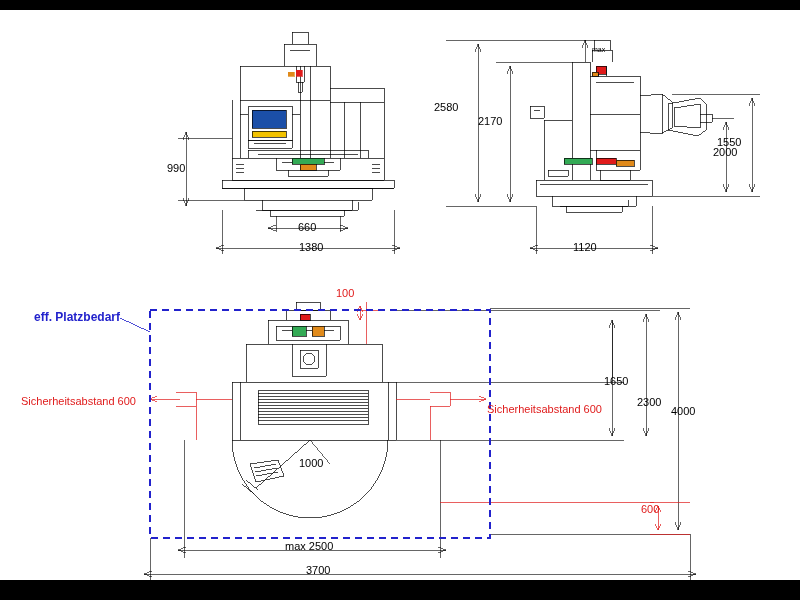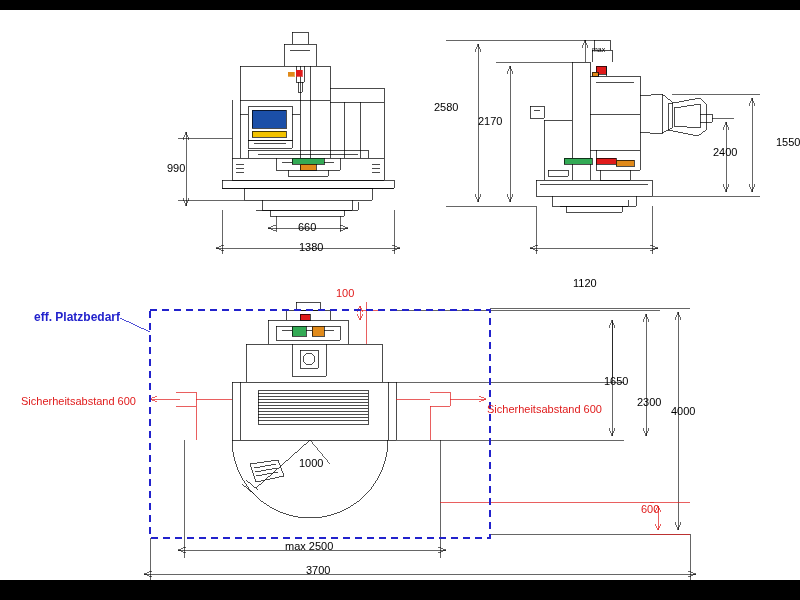--- a/index.html
+++ b/index.html
@@ -322,23 +322,23 @@
 
       </g>
     </svg>
 
     <div class="lbl" style="left:299px; top:232px;">1380</div>
     <div class="lbl" style="left:298px; top:212px;text-align:center;">660</div>
     <div class="lbl" style="left:167px; top:153px;">990</div>
 
     <div class="lbl" style="left:434px; top:92px;">2580</div>
     <div class="lbl" style="left:478px; top:106px;">2170</div>
-    <div class="lbl" style="left:776px; top:127px;">1550</div>
-    <div class="lbl" style="left:713px; top:137px;">2400</div>
-    <div class="lbl" style="left:573px; top:232px;margin-top:36px;">1120</div>
+    <div class="lbl" style="left:717px; top:127px;">1550</div>
+    <div class="lbl" style="left:713px; top:137px;">2000</div>
+    <div class="lbl" style="left:573px; top:232px;">1120</div>
     <div class="lbl tiny" style="left:592px; top:36px;">max</div>
 
     <div class="lbl blue" style="left:34px; top:301px;">eff. Platzbedarf</div>
     <div class="lbl red" style="left:21px; top:386px;">Sicherheitsabstand 600</div>
     <div class="lbl red" style="left:487px; top:394px;">Sicherheitsabstand 600</div>
 
     <div class="lbl red" style="left:336px; top:278px;">100</div>
     <div class="lbl red" style="left:641px; top:494px;">600</div>
     <div class="lbl" style="left:604px; top:366px;">1650</div>
     <div class="lbl" style="left:637px; top:387px;">2300</div>

